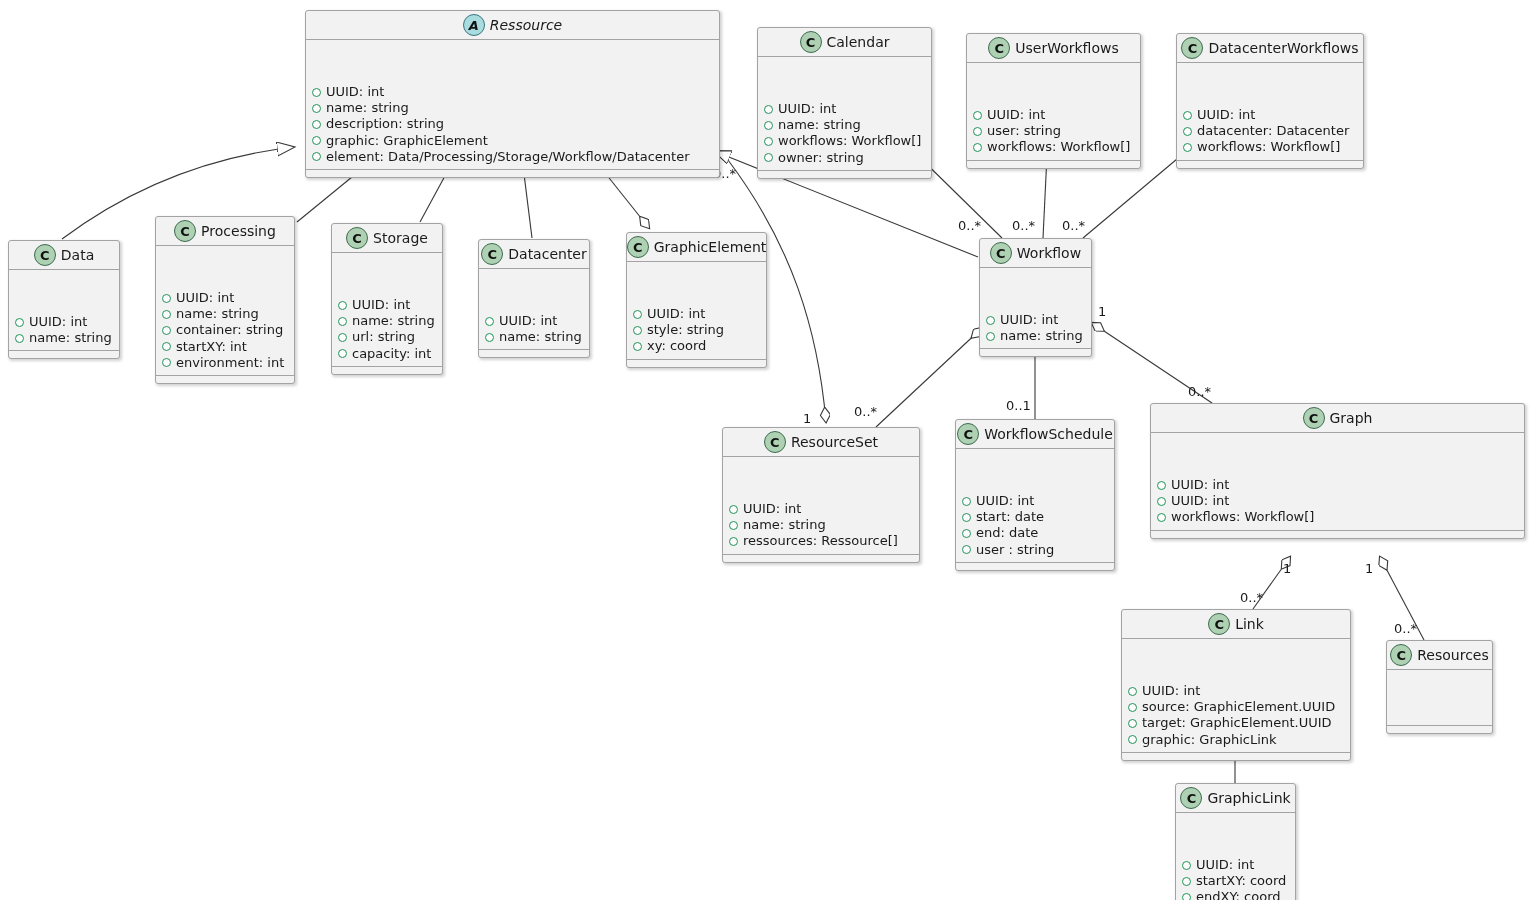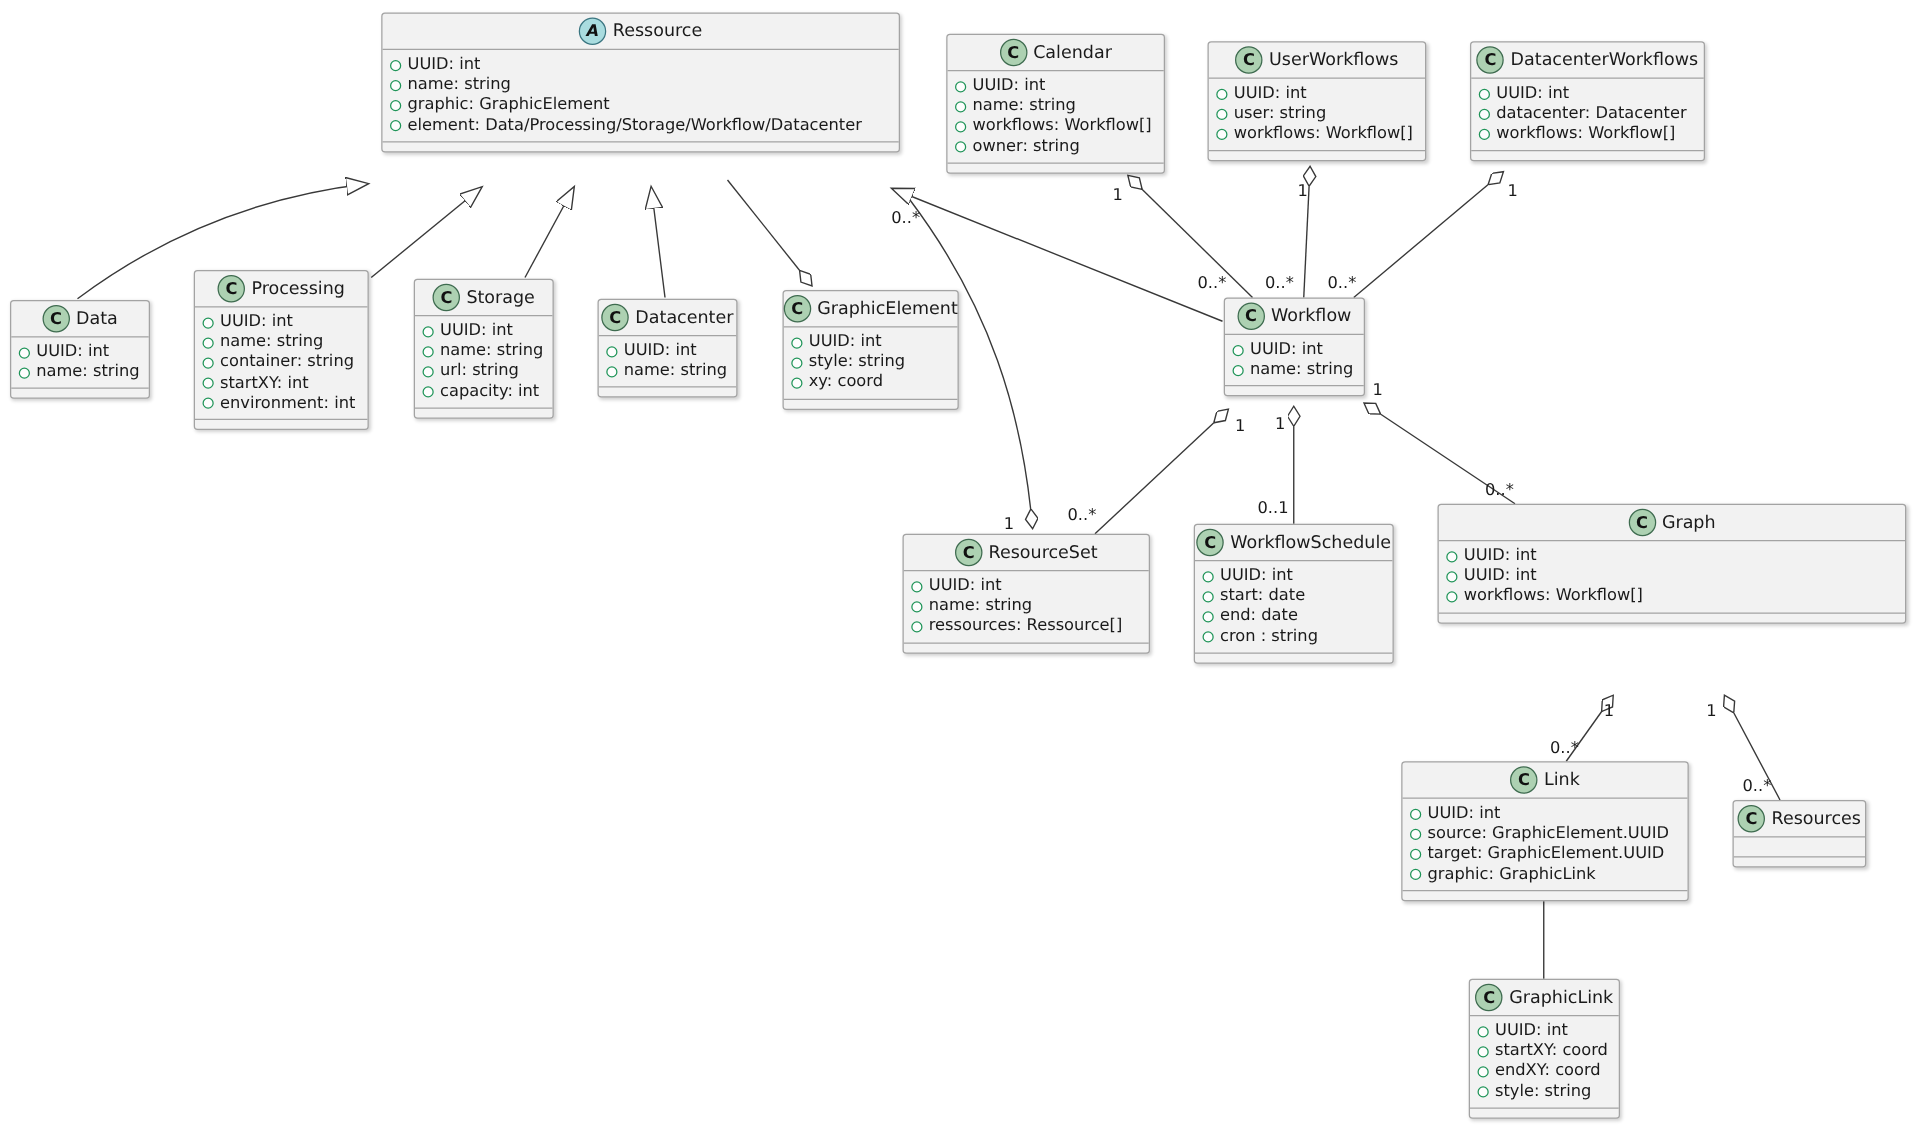--- a/index.html
+++ b/index.html
@@ -12,29 +12,29 @@
   .uml-class {
     position:absolute; background:#f2f2f2; border:1px solid #a3a3a3;
     border-radius:3px; box-shadow:1.5px 1.5px 3px rgba(0,0,0,0.18);
     color:#1a1a1a; box-sizing:border-box;
   }
   .uml-title {
     display:flex; align-items:center; justify-content:center; gap:5px;
     padding:3px 8px; border-bottom:1px solid #a3a3a3;
     font-size:14px; min-height:21px; white-space:nowrap;
   }
-  .uml-title.abstract .cname { }
+  .uml-title.abstract .cname { font-style:italic; }
   .circ {
     width:20px; height:20px; border-radius:50%;
     display:flex; align-items:center; justify-content:center;
     font-weight:bold; font-size:13px; color:#111; flex:0 0 auto; line-height:1;
   }
   .circ.k-class   { background:#ADD1B2; border:1px solid #3E6B4F; }
   .circ.k-abstract{ background:#A9DCDF; border:1px solid #3A7580; font-style:italic; }
-  .uml-attrs { padding:4px 8px 4px 6px; border-bottom:1px solid #a3a3a3; min-height:7px; }
+  .uml-attrs { padding:4px 8px 4px 6px; border-bottom:1px solid #a3a3a3; min-height:7px;margin-top:40px; }
   .attr { display:flex; align-items:center; gap:5px; line-height:16.2px; font-size:13px; white-space:nowrap; }
   .fieldcirc { width:7px; height:7px; border:1px solid #1f9458; border-radius:50%; background:#fdfdfd; flex:0 0 auto; }
   .uml-methods { height:7px; }
   .edge { fill:none; stroke:#383838; stroke-width:1.1; }
   .mlabel { font-family:"DejaVu Sans", sans-serif; font-size:13px; fill:#1a1a1a; }
 </style>
 </head>
 <body>
 
 <div class="diagram">
@@ -96,20 +96,24 @@
           <div class="attr">
             <span class="fieldcirc"></span>
             <span>UUID: int</span>
           </div>
           <div class="attr">
             <span class="fieldcirc"></span>
             <span>name: string</span>
           </div>
           <div class="attr">
             <span class="fieldcirc"></span>
+            <span>description: string</span>
+          </div>
+          <div class="attr">
+            <span class="fieldcirc"></span>
             <span>graphic: GraphicElement</span>
           </div>
           <div class="attr">
             <span class="fieldcirc"></span>
             <span>element: Data/Processing/Storage/Workflow/Datacenter</span>
           </div>
         </div>
     <div class="uml-methods"></div>
   </div>
       <div class="uml-class" style="left: 757px; top: 27px; width: 175px;">
@@ -339,21 +343,21 @@
           <div class="attr">
             <span class="fieldcirc"></span>
             <span>start: date</span>
           </div>
           <div class="attr">
             <span class="fieldcirc"></span>
             <span>end: date</span>
           </div>
           <div class="attr">
             <span class="fieldcirc"></span>
-            <span>cron : string</span>
+            <span>user : string</span>
           </div>
         </div>
     <div class="uml-methods"></div>
   </div>
       <div class="uml-class" style="left: 1150px; top: 403px; width: 375px;">
     <div class="uml-title">
       <span class="circ k-class">C</span>
       <span class="cname">Graph</span>
     </div>
     <div class="uml-attrs">

